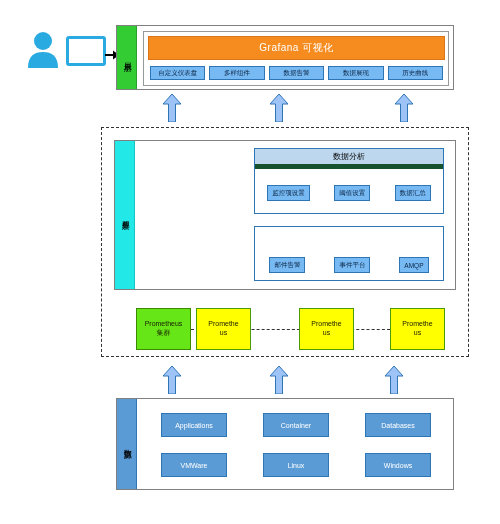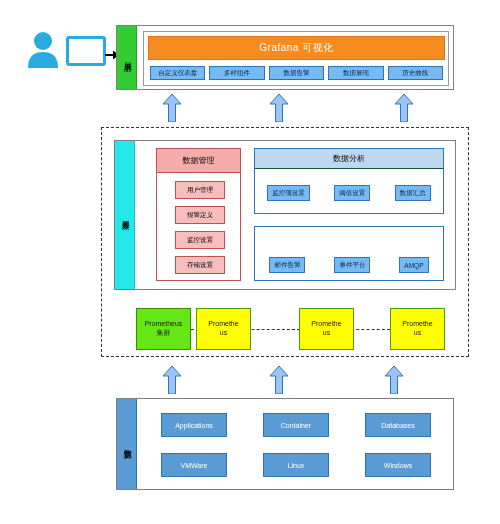--- a/index.html
+++ b/index.html
@@ -105,21 +105,21 @@
     display: flex; align-items: center; justify-content: center;
     font-size: 6.5px; color: #000; white-space: nowrap;
   }
 
   .da-panel {
     left: 250px; top: 148px; width: 190px; height: 66px;
     border: 1px solid #2E75B6; background: #ffffff;
   }
   .da-head {
     left: 0; top: 0; width: 100%; height: 20px;
-    background: #BDD7EE; border-bottom: 1px solid #14532d;
+    background: #BDD7EE; border-bottom: 5px solid #14532d;
     display: flex; align-items: center; justify-content: center;
     font-size: 8px; color: #000;
   }
   .da-row {
     left: 0; top: 22px; width: 100%; height: 44px;
     display: flex; align-items: center; justify-content: space-around;
   }
   .da-chip {
     background: #77B9F2; border: 1px solid #2E75B6;
     font-size: 6.5px; color: #0b2545; height: 16px;
@@ -215,27 +215,20 @@
   </div>
 
   <div class="abs svc-dashed"></div>
 
   <div class="abs svc-outer">
     <div class="layer-tab svc-tab">
       <span class="layer-tab-label">服务层</span>
     </div>
   </div>
 
-  <div class="abs dm-panel">
-    <div class="abs dm-head">数据管理</div>
-    <div class="abs dm-item" style="top:32px;">用户管理</div>
-    <div class="abs dm-item" style="top:57px;">报警定义</div>
-    <div class="abs dm-item" style="top:82px;">监控设置</div>
-    <div class="abs dm-item" style="top:107px;">存储设置</div>
-  </div>
 
   <div class="abs da-panel">
     <div class="abs da-head">数据分析</div>
     <div class="abs da-row">
       <div class="da-chip">监控项设置</div>
       <div class="da-chip">阈值设置</div>
       <div class="da-chip">数据汇总</div>
     </div>
   </div>
 

